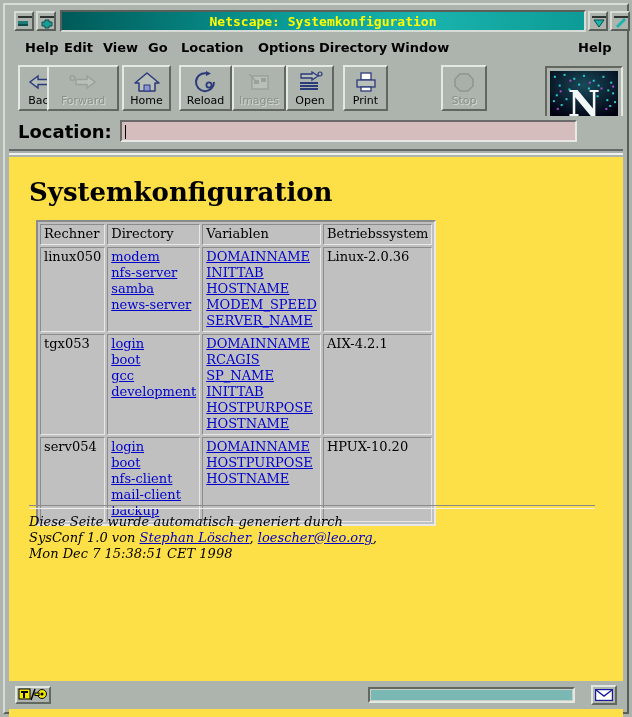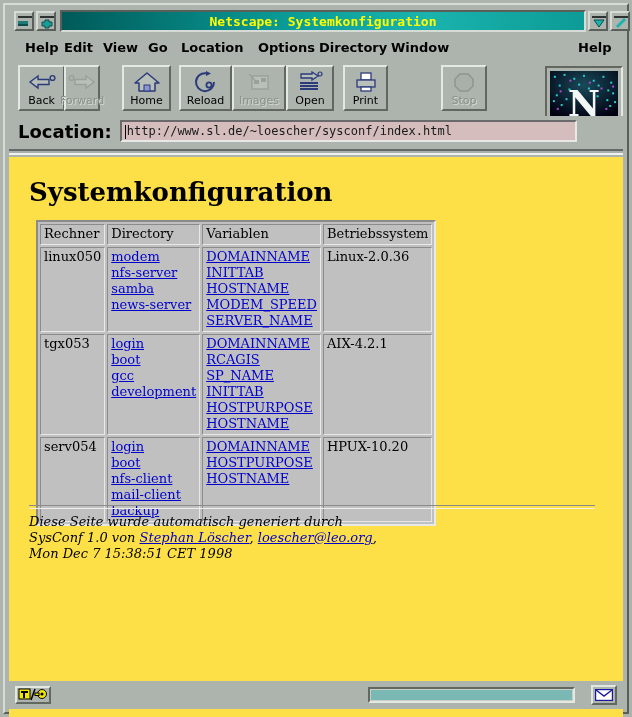--- a/index.html
+++ b/index.html
@@ -390,21 +390,21 @@
       <div class="tool-icon">
         <svg width="30" height="20" viewBox="0 0 30 20">
           <path d="M11 4 L3 10 L11 16 L11 12.5 L22 12.5 L22 7.5 L11 7.5 Z" fill="none" stroke="#2b3municipal"></path>
           <path d="M11 4 L3 10 L11 16 L11 12.5 L22 12.5 L22 7.5 L11 7.5 Z" fill="#b9bfb9" stroke="#2b3a7a" stroke-width="1.4"></path>
           <circle cx="25.5" cy="6" r="2.4" fill="none" stroke="#2b3a7a" stroke-width="1.4"></circle>
         </svg>
       </div>
       <div class="tool-label">Back</div>
     </div>
 
-    <div class="tool-btn disabled" style="left:57px;width:36px">
+    <div class="tool-btn disabled" style="left:40px;width:72px">
       <div class="tool-icon">
         <svg width="30" height="20" viewBox="0 0 30 20">
           <path d="M19 4 L27 10 L19 16 L19 12.5 L8 12.5 L8 7.5 L19 7.5 Z" fill="#b9bfb9" stroke="#9aa09a" stroke-width="1.4"></path>
           <circle cx="4.5" cy="6" r="2.4" fill="none" stroke="#9aa09a" stroke-width="1.4"></circle>
         </svg>
       </div>
       <div class="tool-label">Forward</div>
     </div>
 
     <div class="tool-btn" style="left:115px;width:49px">
@@ -523,21 +523,20 @@
         <path d="M-6 70 Q35 36 76 70 Z" fill="#000000"></path>
         <text x="35" y="46" font-family="DejaVu Serif, serif" font-size="36" font-weight="bold" fill="#f2f6f6" text-anchor="middle">N</text>
       </svg>
     </div>
   </div>
 
   <div id="locbar">
     <span id="loc-label">Location:</span>
     <div id="loc-field">
       <span id="loc-caret"></span>
-      <span id="loc-value">http://www.sl.de/~loescher/sysconf/index.html</span>
     </div>
   </div>
 
   <div id="divider">
     <div class="d1"></div>
       <div class="d2"></div>
       <div class="d3"></div>
   </div>
 
   <div id="content">

